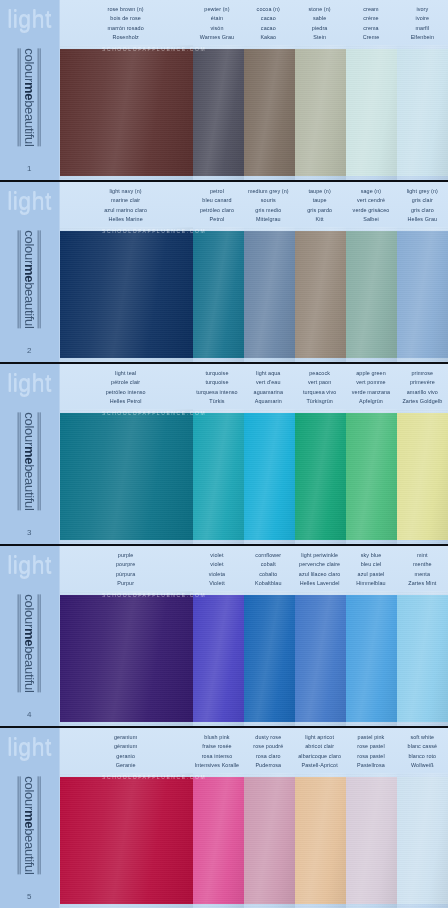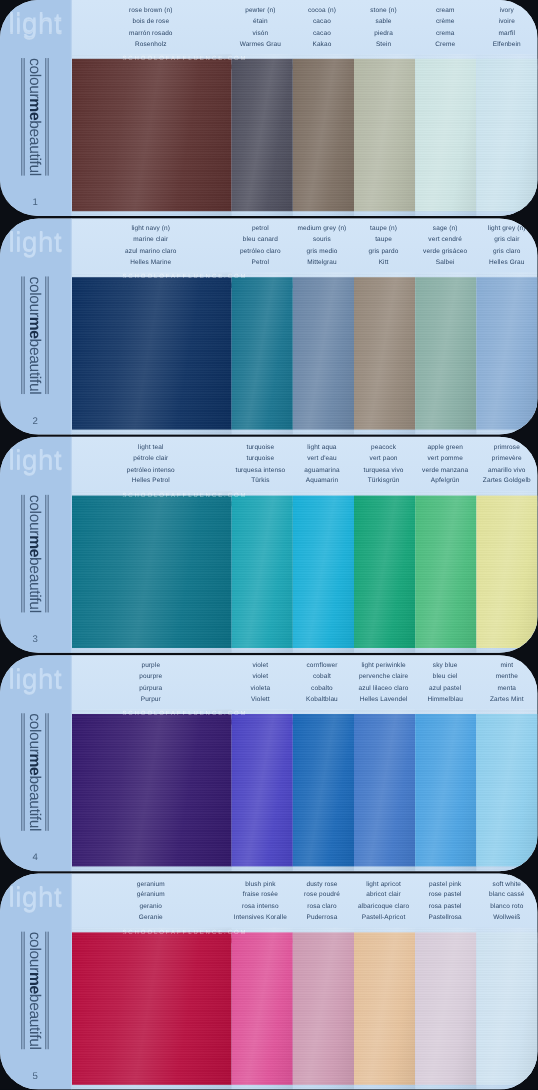--- a/index.html
+++ b/index.html
@@ -18,21 +18,20 @@
     flex-direction: column;
     background: #0b0e14;
   }
   .panel {
     position: relative;
     flex: 1 1 0;
     display: flex;
     overflow: hidden;
     border-bottom: 2px solid #0b0e14;
     background: #cfe2f5;
-    border-radius: 32px;
   }
   .panel:last-child { border-bottom: none; }
 
   
   .sidebar {
     position: relative;
     width: 60px;
     flex: 0 0 60px;
     background: #a8c6e8;
     border-right: 1px solid #b9d2ee;

